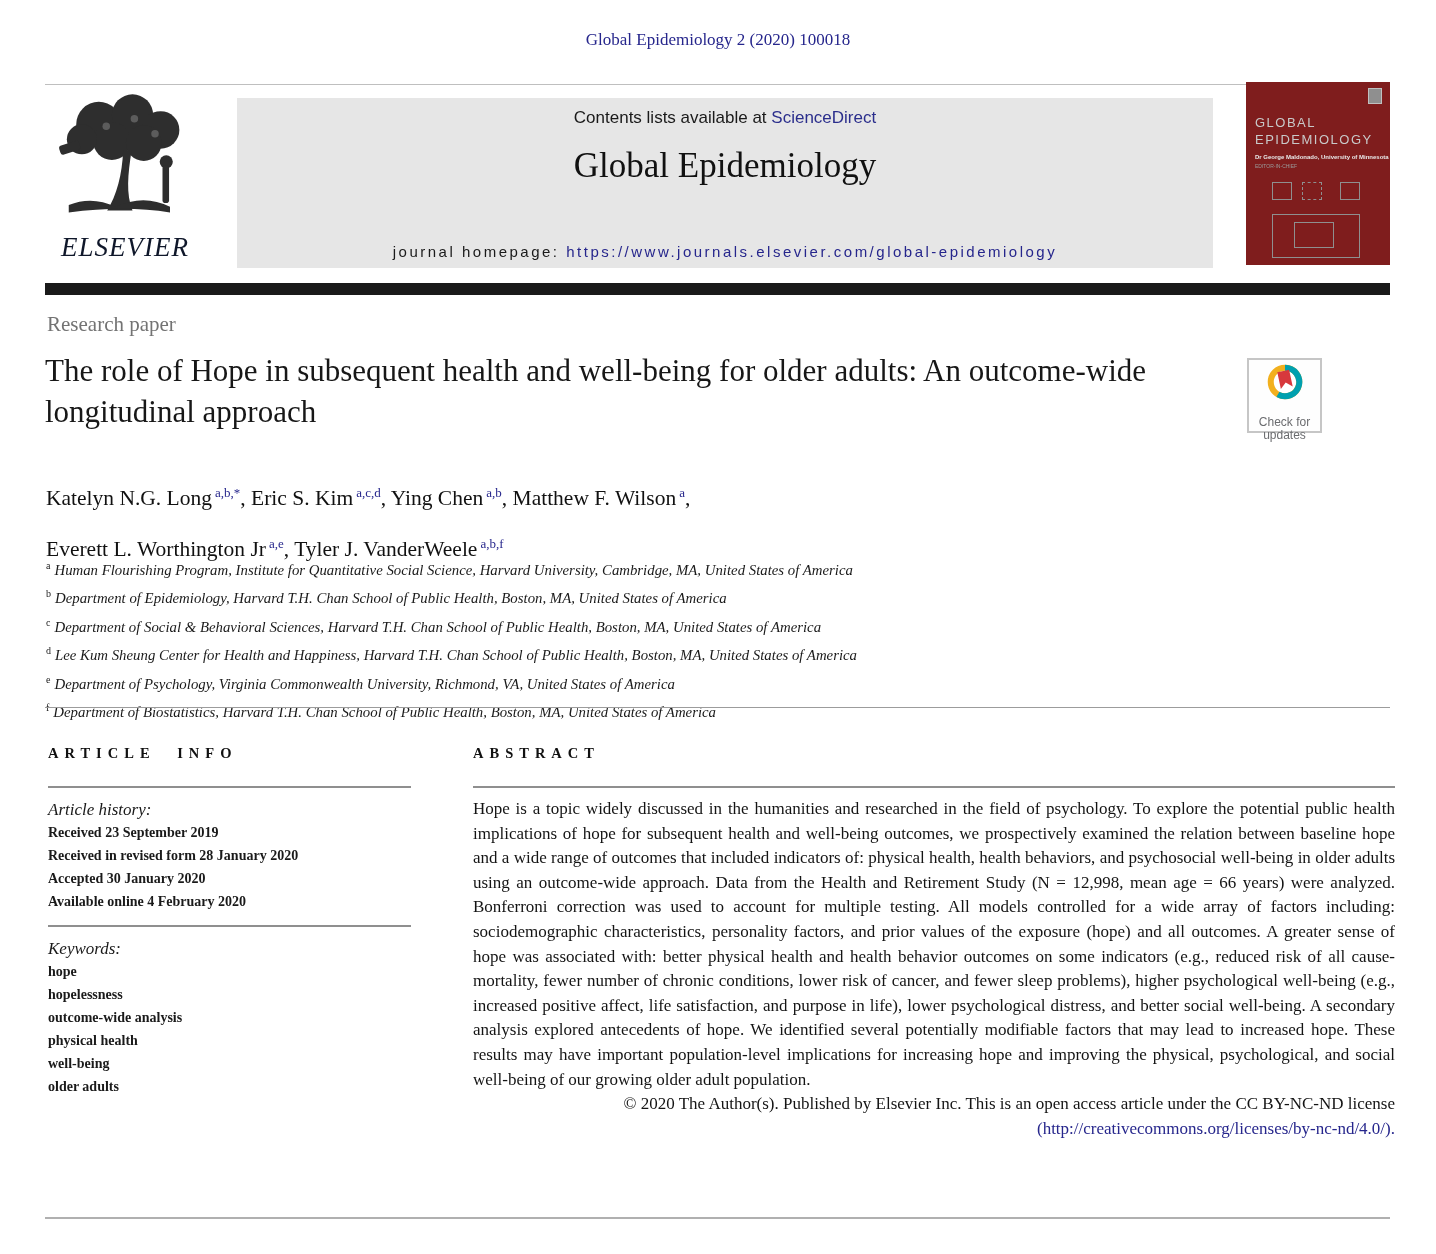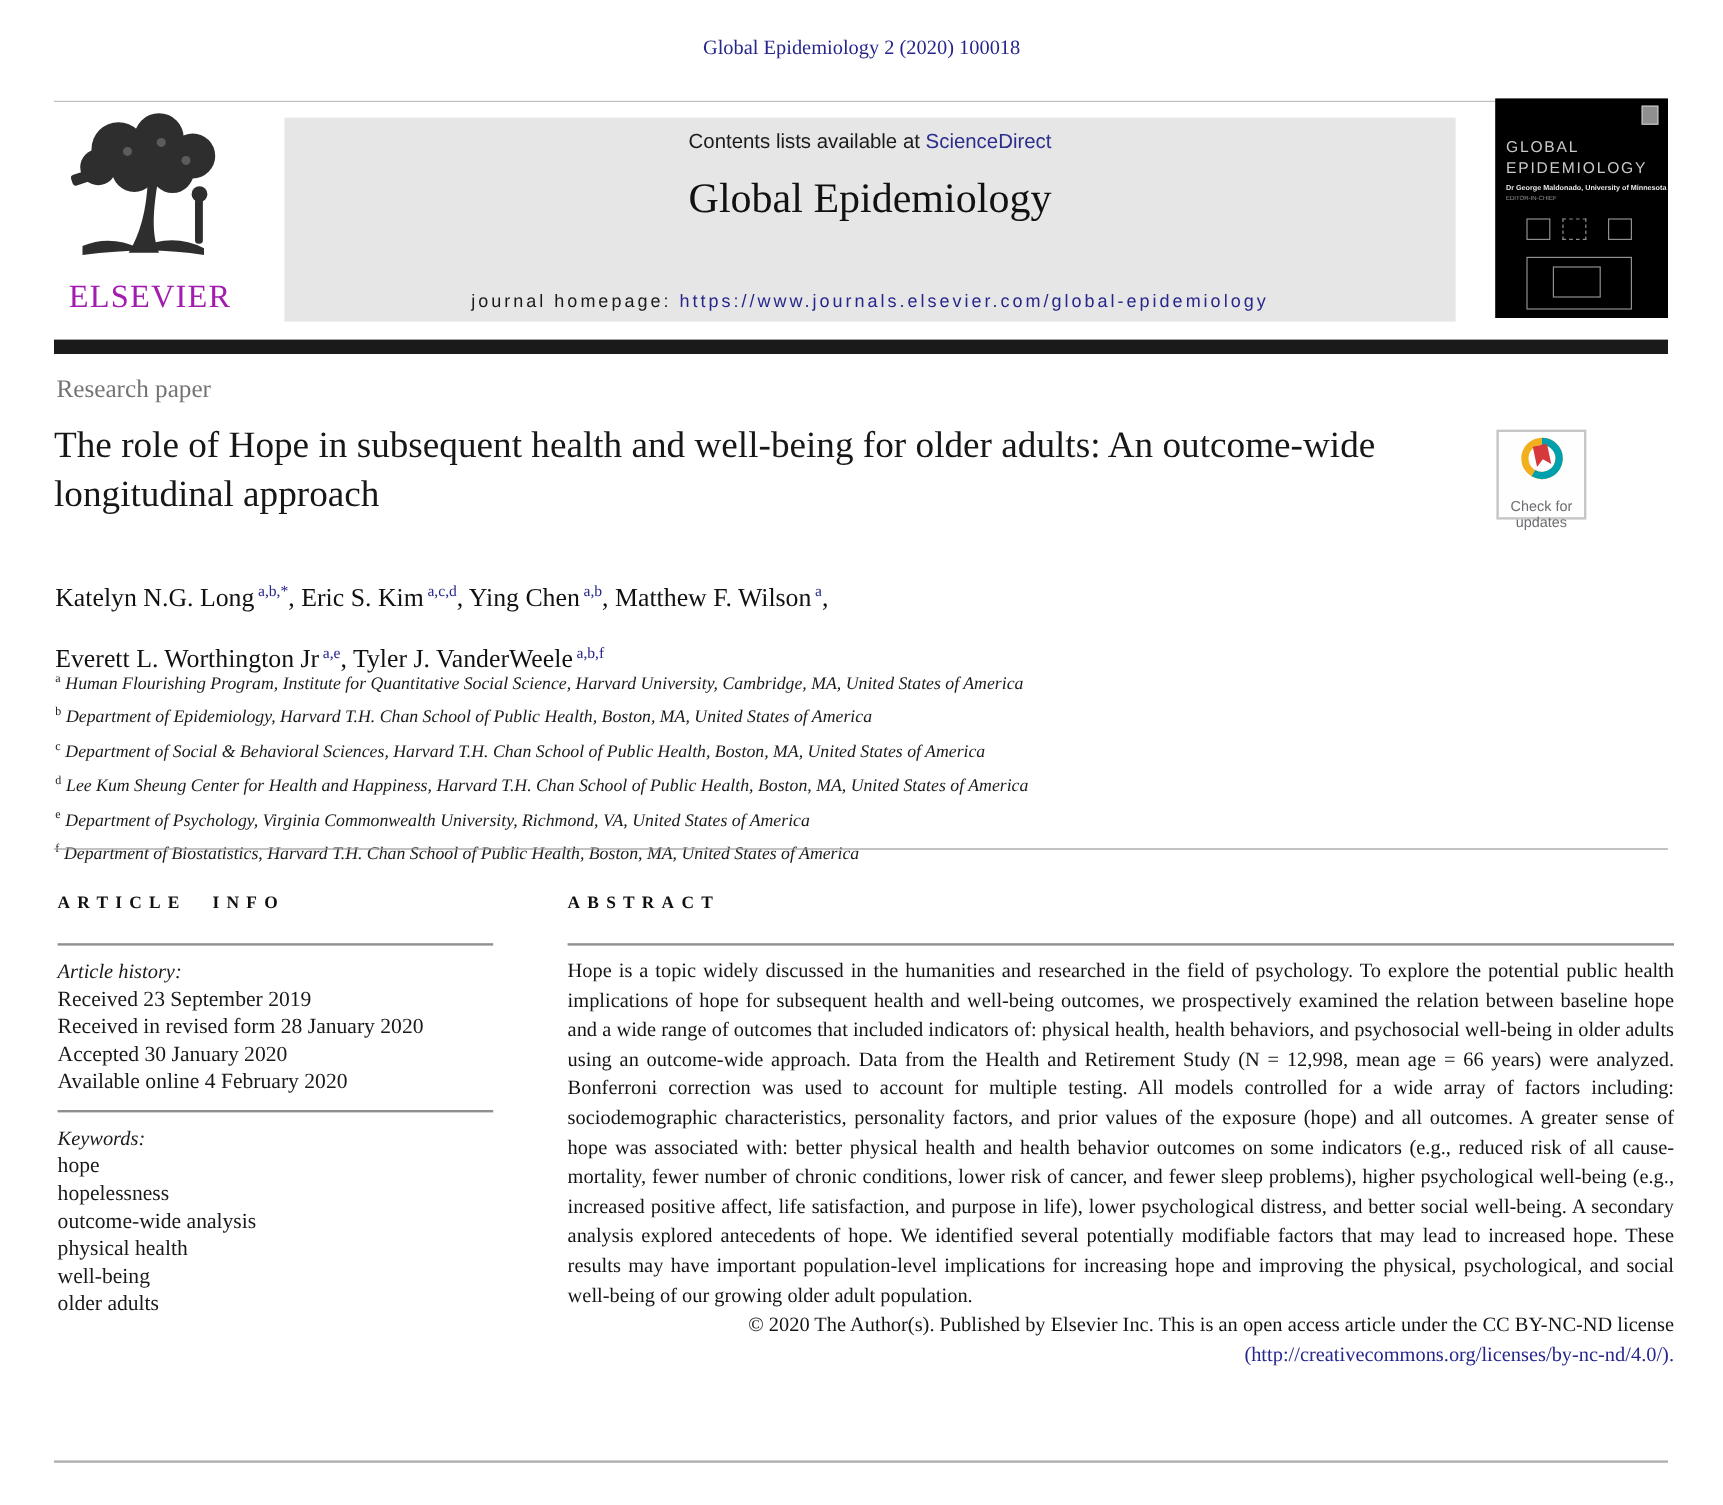--- a/index.html
+++ b/index.html
@@ -11,35 +11,35 @@
 
   
   .citation { position: absolute; top: 30px; left: 0; width: 100%; text-align: center;
               font-size: 17px; color: #26268c; }
 
   .top-rule { position: absolute; top: 84px; left: 45px; width: 1345px; height: 1px; background: #bfbfbf; }
 
   
   .elsevier { position: absolute; left: 45px; top: 88px; width: 160px; height: 180px; text-align: center; }
   .elsevier svg { display: block; margin: 0 auto; }
-  .elsevier-word { font-size: 27px; color: #a21caf; letter-spacing: 1px; margin-top: 2px;
-                   font-family: "Liberation Serif", serif; }
+  .elsevier-word { font-size: 27px; color: #0f172a; letter-spacing: 1px; margin-top: 2px;
+                   font-family: "Liberation Serif", serif; font-style: italic; }
 
   
   .banner { position: absolute; left: 237px; top: 98px; width: 976px; height: 170px; background: #e6e6e6; }
   .contents-line { margin-top: 10px; text-align: center; font-family: "Liberation Sans", sans-serif;
                    font-size: 17px; color: #1a1a1a; }
   .contents-line a { color: #2b2e8c; }
   .banner-title { margin-top: 18px; text-align: center; font-size: 35px; color: #111; }
   .homepage { position: absolute; bottom: 8px; width: 100%; text-align: center;
               font-family: "Liberation Sans", sans-serif; font-size: 15px; letter-spacing: 2.5px; color: #1a1a1a; }
   .homepage a { color: #26268c; }
 
   
-  .cover { position: absolute; left: 1246px; top: 82px; width: 144px; height: 183px; background: #000000;
+  .cover { position: absolute; left: 1246px; top: 82px; width: 144px; height: 183px; background: #7f1d1d;
            color: #c4c4c4; font-family: "Liberation Sans", sans-serif; overflow: hidden; }
   .cover-elsevier { position: absolute; top: 6px; right: 8px; width: 14px; height: 16px; background: #8f8f8f;
                     border: 1px solid #c0c0c0; }
   .cover-title { position: absolute; top: 32px; left: 9px; font-size: 13px; letter-spacing: 1.5px;
                  line-height: 17px; color: #c9c9c9; }
   .cover-editor { position: absolute; top: 72px; left: 9px; font-size: 6px; color: #e8e8e8; font-weight: bold; }
   .cover-role   { position: absolute; top: 81px; left: 9px; font-size: 5px; color: #9a9a9a; }
   .dag-box { position: absolute; border: 1px solid #8f8f8f; }
   .dag-dashed { border-style: dashed; }
 
@@ -70,21 +70,21 @@
   .mid-rule { position: absolute; left: 45px; top: 707px; width: 1345px; height: 1px; background: #9c9c9c; }
 
   
   .info-col { position: absolute; left: 48px; top: 745px; width: 363px; }
   .abs-col  { position: absolute; left: 473px; top: 745px; width: 922px; }
 
   .sec-heading { font-size: 14.5px; font-weight: bold; letter-spacing: 6px; word-spacing: 12px; color: #111; }
   .head-rule { height: 2px; background: #8f8f8f; margin-top: 24px; }
 
   .info-label { font-style: italic; font-size: 17px; margin-top: 10px; line-height: 23px; }
-  .info-line { font-size: 18px; line-height: 23px; }
+  .info-line { font-size: 14px; line-height: 23px; font-weight: bold; }
   .inner-rule { height: 2px; background: #8f8f8f; margin-top: 12px; margin-bottom: 2px; }
 
   .abs-text { margin-top: 9px; font-size: 17px; line-height: 24.6px; text-align: justify; color: #141414; }
   .abs-copyright { margin-top: 0; font-size: 17px; line-height: 24.6px; text-align: right; color: #141414; }
   .abs-copyright a { color: #26268c; }
 
   .bottom-rule { position: absolute; left: 45px; top: 1217px; width: 1345px; height: 2px; background: #b0b0b0; }
 </style>
 </head>
 <body>

